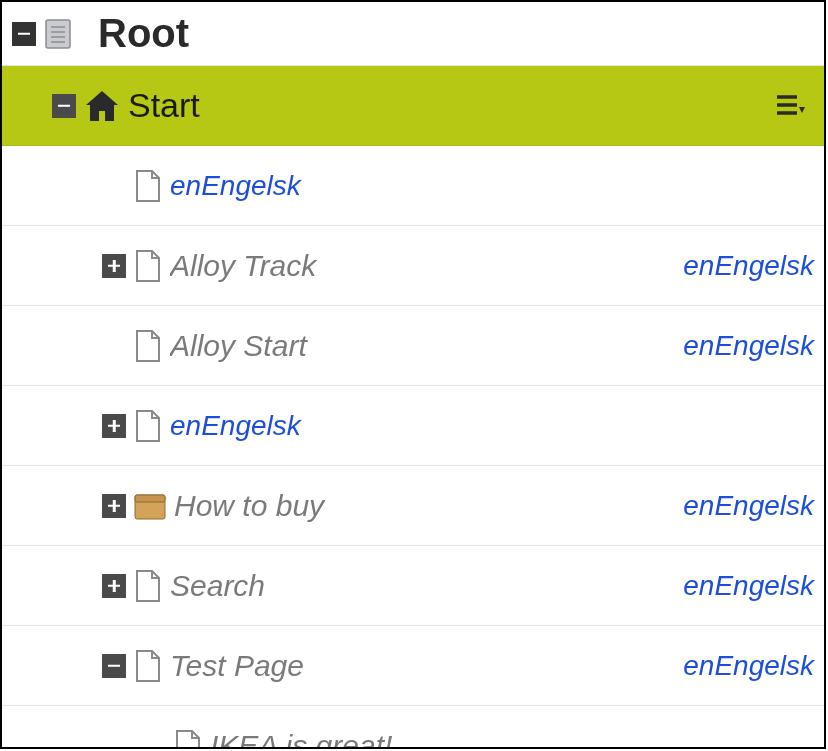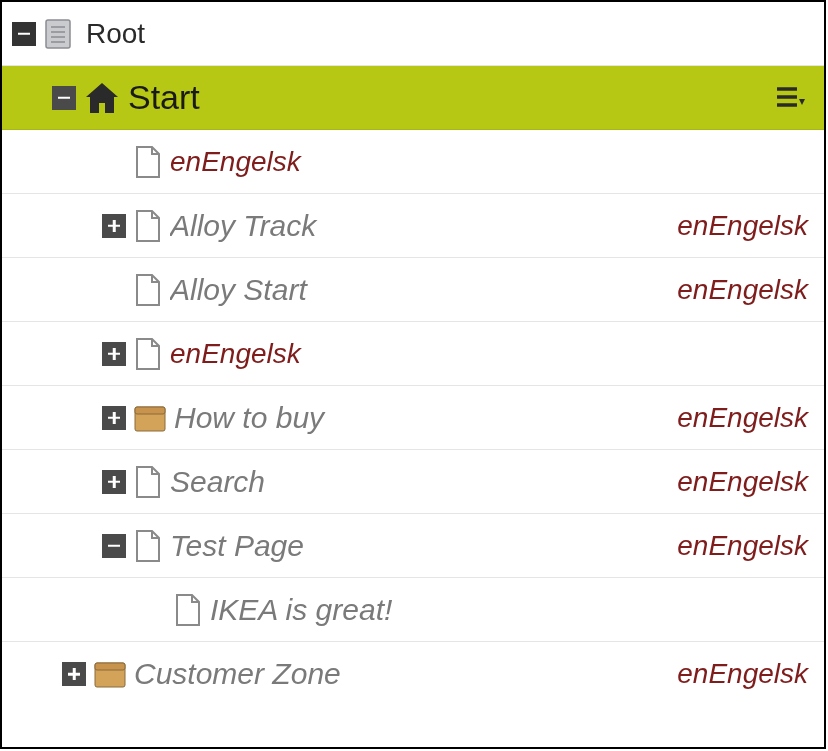--- a/index.html
+++ b/index.html
@@ -11,34 +11,35 @@
     }
     .tree-container {
       width: 826px;
       height: 749px;
       border: 2px solid #000;
       overflow: hidden;
     }
     .tree-row {
       display: flex;
       align-items: center;
-      height: 64px;
+      height: 80px;
       padding: 0 10px;
       border-bottom: 1px solid #e5e5e5;
       position: relative;
     }
     .tree-row.root-row {
       height: 64px;
       border-bottom: 1px solid #e5e5e5;
     }
     .tree-row.root-row .label {
-      font-size: 28px;
+      font-size: 40px;
       color: #2a2a2a;
       font-style: normal;
-      margin-left: 6px;
+      margin-left: 18px;
+      font-weight: bold;
     }
     .tree-row.selected {
       background: #b6c813;
       border-bottom: 1px solid #a6b813;
     }
     .tree-row.selected .label {
       color: #1a1a1a;
       font-style: normal;
     }
     .tree-row .indent { flex-shrink: 0; }
@@ -100,22 +101,21 @@
       flex-grow: 1;
       white-space: nowrap;
       overflow: hidden;
     }
     .root-row .label, .selected .label { font-weight: 400; }
     .selected .label { font-size: 34px; }
     
     .lang {
       font-size: 28px;
       font-style: italic;
-      color: #7f1d1d;
-      margin-right: 6px;
+      color: #1d4ed8;
       flex-shrink: 0;
     }
     .menu-btn {
       width: 40px;
       height: 40px;
       display: flex;
       align-items: center;
       justify-content: center;
       margin-left: auto;
       margin-right: 4px;

